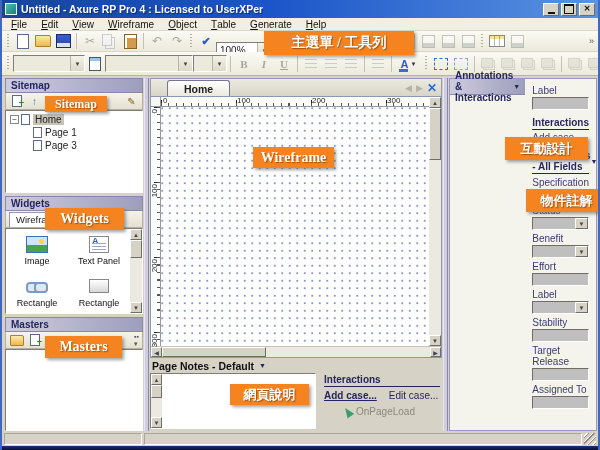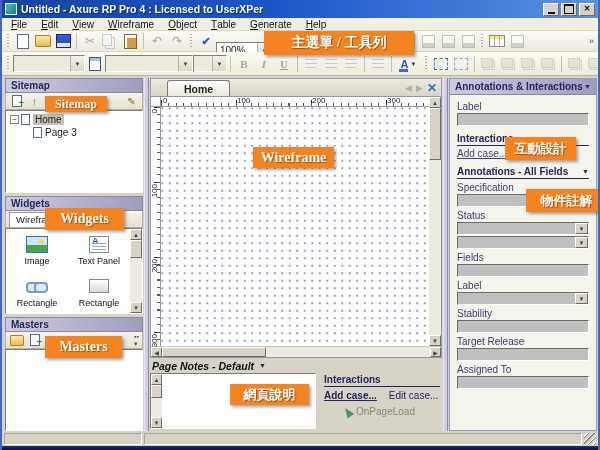--- a/index.html
+++ b/index.html
@@ -147,35 +147,35 @@
   .canvas-row{flex:1;display:flex;min-height:0;}
   .v-ruler{width:10px;flex:0 0 10px;position:relative;border-right:1px solid #999;background:#fff;
     background-image:repeating-linear-gradient(to bottom,#555 0 1px,transparent 1px 7.5px),
                      repeating-linear-gradient(to bottom,#222 0 1px,transparent 1px 75px);
     background-size:3px 100%,6px 100%;background-position:right top,right top;background-repeat:repeat-y;}
   .v-num{position:absolute;left:0;font-size:8px;color:#222;writing-mode:vertical-rl;transform:rotate(180deg);line-height:8px;}
   .canvas{flex:1;background:#fff;background-image:radial-gradient(circle,#8f96c4 0.8px,transparent 0.9px);
     background-size:7.5px 7.5px;background-position:5px 5px;}
   .hscroll{height:11px;flex:0 0 11px;display:flex;background:#eceae0;border-top:1px solid #c8c5b8;}
   .notes-hdr{height:14px;flex:0 0 14px;display:flex;align-items:center;font-weight:bold;font-size:10.5px;
-    color:#111;padding:1px 2px 0;font-style:italic;}
+    color:#111;padding:1px 2px 0;}
   .notes-hdr .dda{font-size:7px;margin-left:5px;color:#26265e;}
   .notes-row{height:56px;flex:0 0 56px;display:flex;margin:1px 2px 2px 0;}
   .notes-box{width:166px;flex:0 0 166px;background:#fff;border:1px solid;border-color:#7f7d75 #fff #fff #7f7d75;display:flex;}
   .notes-text{flex:1;padding:1px 3px;font-size:10px;color:#111;}
   .inter-box{flex:1;padding:1px 0 0 8px;min-width:0;overflow:hidden;}
   .inter-hdr{font-weight:bold;font-size:10px;color:#26265e;border-bottom:1px solid #26265e;width:118px;padding-bottom:1px;}
   .inter-links{display:flex;gap:12px;margin-top:3px;white-space:nowrap;font-size:10px;color:#26265e;}
   .inter-links .lnk:first-child{text-decoration:underline;font-weight:bold;}
   .evt-row{display:flex;align-items:center;gap:4px;margin:5px 0 0 20px;color:#8a887c;font-size:10px;}
   .evt-ic{width:0;height:0;border:solid;border-width:0 4px 10px 4px;border-color:transparent transparent #3aa06a transparent;
     transform:rotate(-35deg);}
 
   
-  .rightcol{width:148px;flex:0 0 148px;display:flex;flex-direction:column;background:#f4f3ec;
+  .rightcol{width:148px;flex:0 0 148px;display:flex;flex-direction:row;background:#f4f3ec;
     border:1px solid #9a98c0;margin-right:1px;min-height:0;}
   .anno-hdr{height:16px;flex:0 0 16px;display:flex;align-items:center;justify-content:space-between;
     background:linear-gradient(to right,#cdccde,#9e9dbd);border-bottom:1px solid #8a88a8;
     color:#26265e;font-weight:bold;font-size:10px;padding:0 5px;}
   .anno-hdr .dda{font-size:7px;color:#26265e;}
   .anno-body{flex:1;padding:3px 7px 0;overflow:hidden;}
   .fld-lbl{color:#3b3b6e;font-size:10px;margin-top:3px;}
   .fld-input{height:13px;background:#bfbfbf;border:1px solid;border-color:#6f6d65 #fff #fff #6f6d65;margin-top:1px;}
   .fld-select{height:13px;background:#bfbfbf;border:1px solid;border-color:#6f6d65 #fff #fff #6f6d65;margin-top:1px;
     display:flex;justify-content:flex-end;}
@@ -322,20 +322,25 @@
       </div>
       <div class="panel-body sitemap-body" id="sitemap-tree">
           <div class="tree-row">
             <span class="tree-exp">−</span>
             <span class="tree-page"></span>
             <span class="tree-label selected">Home</span>
           </div>
           <div class="tree-row">
             <span style="width: 27px; flex: 0 0 auto;"></span>
             <span class="tree-page"></span>
+            <span class="tree-label">Page 1</span>
+          </div>
+          <div class="tree-row">
+            <span style="width: 27px; flex: 0 0 auto;"></span>
+            <span class="tree-page"></span>
             <span class="tree-label">Page 3</span>
           </div>
         </div>
 
       <div class="leftgap"></div>
 
       <div class="panel-hdr">
         <span>Widgets</span>
       </div>
       <div class="panel-tools">
@@ -487,24 +492,25 @@
           <span>Annotations - All Fields</span>
           <span class="dda">▼</span>
         </div>
         <div id="anno-fields">
             <div class="fld-lbl">Specification</div>
             <div class="fld-input"></div>
             <div class="fld-lbl">Status</div>
             <div class="fld-select">
               <span class="dd-btn">▼</span>
             </div>
+            <div class="fld-lbl">Benefit</div>
             <div class="fld-select">
               <span class="dd-btn">▼</span>
             </div>
-            <div class="fld-lbl">Fields</div>
+            <div class="fld-lbl">Effort</div>
             <div class="fld-input"></div>
             <div class="fld-lbl">Label</div>
             <div class="fld-select">
               <span class="dd-btn">▼</span>
             </div>
             <div class="fld-lbl">Stability</div>
             <div class="fld-input"></div>
             <div class="fld-lbl">Target Release</div>
             <div class="fld-input"></div>
             <div class="fld-lbl">Assigned To</div>
@@ -521,16 +527,16 @@
   </div>
   <div class="bottombar"></div>
 
   <div id="overlays">
       <div class="overlay" style="left: 262px; top: 31px; width: 150px; height: 24px; font-size: 14px;">主選單 / 工具列</div>
       <div class="overlay" style="left: 43px; top: 96px; width: 62px; height: 16px; font-size: 12px;">Sitemap</div>
       <div class="overlay" style="left: 43px; top: 208px; width: 79px; height: 22px; font-size: 14px;">Widgets</div>
       <div class="overlay" style="left: 43px; top: 336px; width: 77px; height: 22px; font-size: 14px;">Masters</div>
       <div class="overlay" style="left: 251px; top: 147px; width: 81px; height: 21px; font-size: 14px;">Wireframe</div>
       <div class="overlay" style="left: 228px; top: 384px; width: 79px; height: 21px; font-size: 13px;">網頁說明</div>
-      <div class="overlay" style="left: 503px; top: 137px; width: 71px; height: 23px; font-size: 13px;">互動設計</div>
+      <div class="overlay" style="left: 503px; top: 137px; width: 83px; height: 23px; font-size: 13px;">互動設計</div>
       <div class="overlay" style="left: 524px; top: 189px; width: 81px; height: 23px; font-size: 13px;">物件註解</div>
     </div>
 </div>
 
 </body></html>

